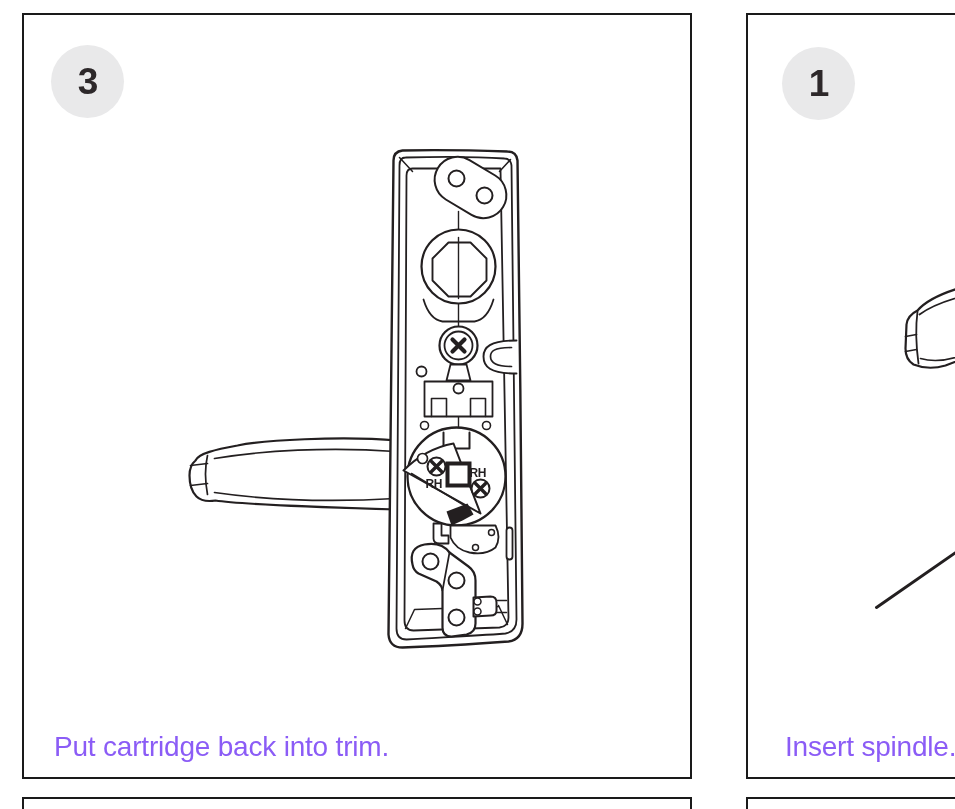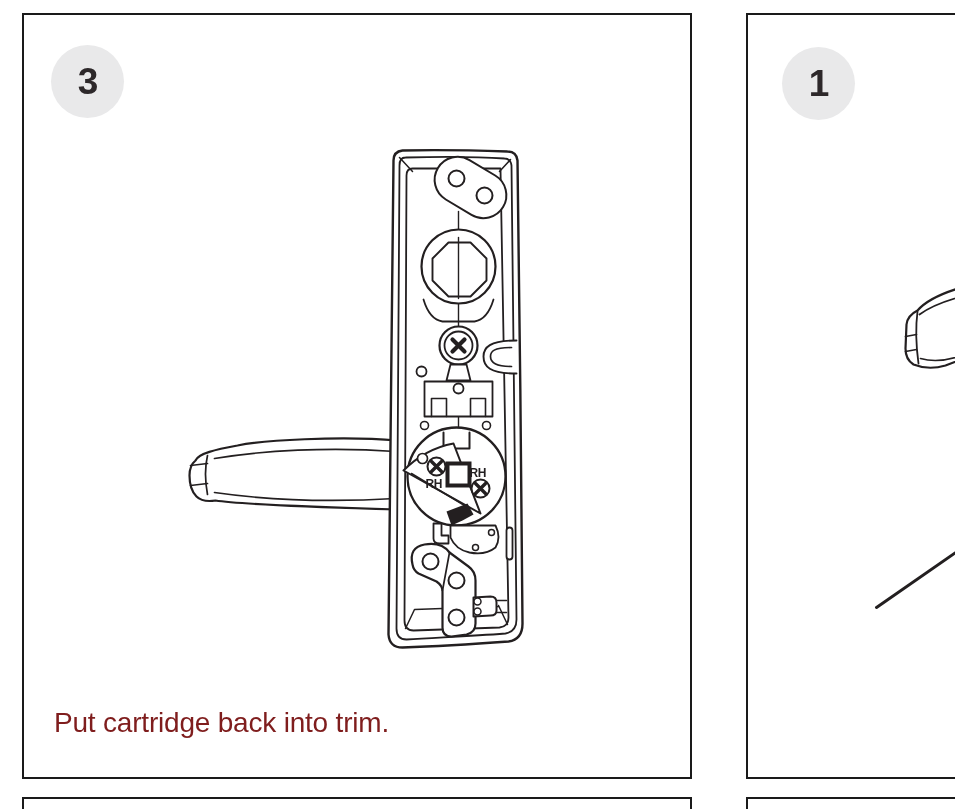--- a/index.html
+++ b/index.html
@@ -26,23 +26,23 @@
     border-radius:50%;
     background:#e9e9ea;
     display:flex;align-items:center;justify-content:center;
     font-size:37px;font-weight:700;color:#2d282a;
     letter-spacing:-1px;
   }
   .panel-13 .badge{left:27px;top:30px;}
   .panel-14 .badge{left:34px;top:32px;}
   .caption{
     position:absolute;
-    left:30px;top:692px;
+    left:30px;top:716px;
     font-size:28px;
-    color:#7f1d1d;
+    color:#8b5cf6;
     letter-spacing:-0.2px;
     white-space:nowrap;
   }
   .panel-14 .caption{left:37px;}
   .illustration{
     position:absolute;left:0;top:0;
   }
   svg .ln{fill:none;stroke:#231f20;stroke-linecap:round;stroke-linejoin:round;}
   svg .fw{fill:#ffffff;stroke:#231f20;stroke-linecap:round;stroke-linejoin:round;}
   svg text.rh{
@@ -177,18 +177,19 @@
         <path class="fw" stroke-width="2.2" d="M962,288 C938,295 925,303 918,311 Q908,316 907,325 L906,349 Q906,360 914,365 Q929,371 946,366 L962,360 Z"></path>
         <path class="ln" stroke-width="1.8" d="M962,297 C940,303 928,309 920,315"></path>
         <path class="ln" stroke-width="1.8" d="M918,312 Q915,335 919,364"></path>
         <path class="ln" stroke-width="1.7" d="M906,337 L917,335 M906,352 L917,350"></path>
         <path class="ln" stroke-width="1.7" d="M921,359 C935,363 948,361 962,356"></path>
       </g>
 
       <path class="ln" stroke-width="3" d="M877,608 L962,549"></path>
     </svg>
 
+    <div class="caption">Insert spindle.</div>
   </div>
 
   <div class="panel panel-next-left"></div>
   <div class="panel panel-next-right"></div>
 
 </div>
 
 </body></html>

